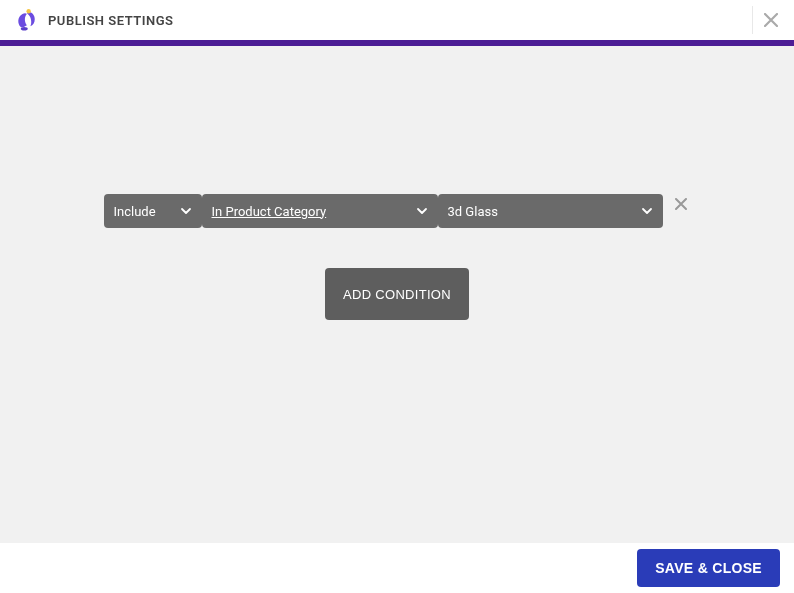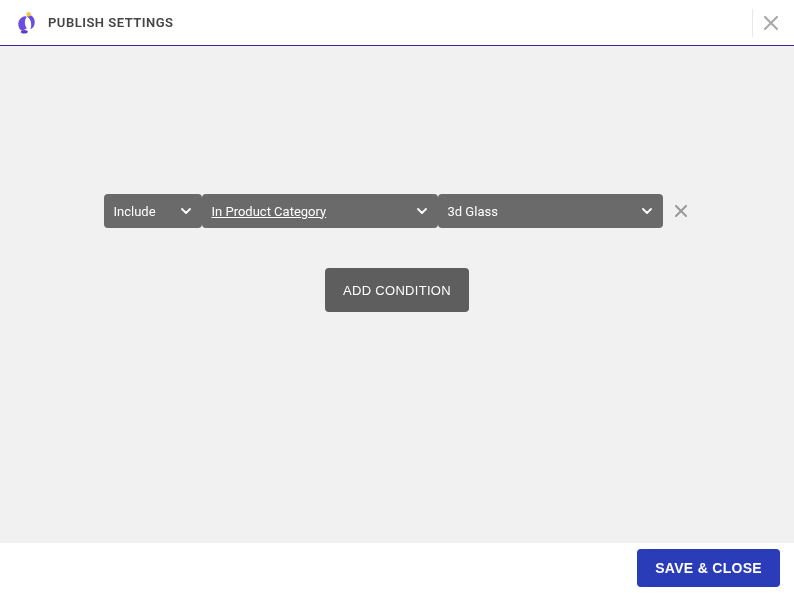--- a/index.html
+++ b/index.html
@@ -15,21 +15,21 @@
       overflow: hidden;
       position: relative;
     }
     
     
     .header {
       height: 46px;
       display: flex;
       align-items: center;
       padding: 0 14px 0 10px;
-      border-bottom: 1px solid #4c1d95;
+      border-bottom: 6px solid #4c1d95;
       background: #fff;
     }
     .logo-wrap {
       width: 32px;
       height: 32px;
       display: flex;
       align-items: center;
       justify-content: center;
     }
     .title {
@@ -61,21 +61,20 @@
       background: #f1f1f1;
       height: 497px;
       padding-top: 148px;
       display: flex;
       flex-direction: column;
       align-items: center;
     }
     
     .condition-row {
       display: flex;
-      align-items: center;
       gap: 0;
       margin-bottom: 40px;
     }
     
     .select {
       background: #6a6a6a;
       color: #fff;
       height: 34px;
       border-radius: 4px;
       display: flex;
@@ -112,21 +111,21 @@
     }
     .remove-row svg {
       width: 12px;
       height: 12px;
     }
     
     .add-condition-btn {
       background: #5e5e5e;
       color: #fff;
       border: none;
-      height: 44px;
+      height: 52px;
       padding: 0 18px;
       border-radius: 4px;
       font-size: 13px;
       font-weight: 500;
       letter-spacing: 0.3px;
       cursor: pointer;
     }
     
     
     .footer {

